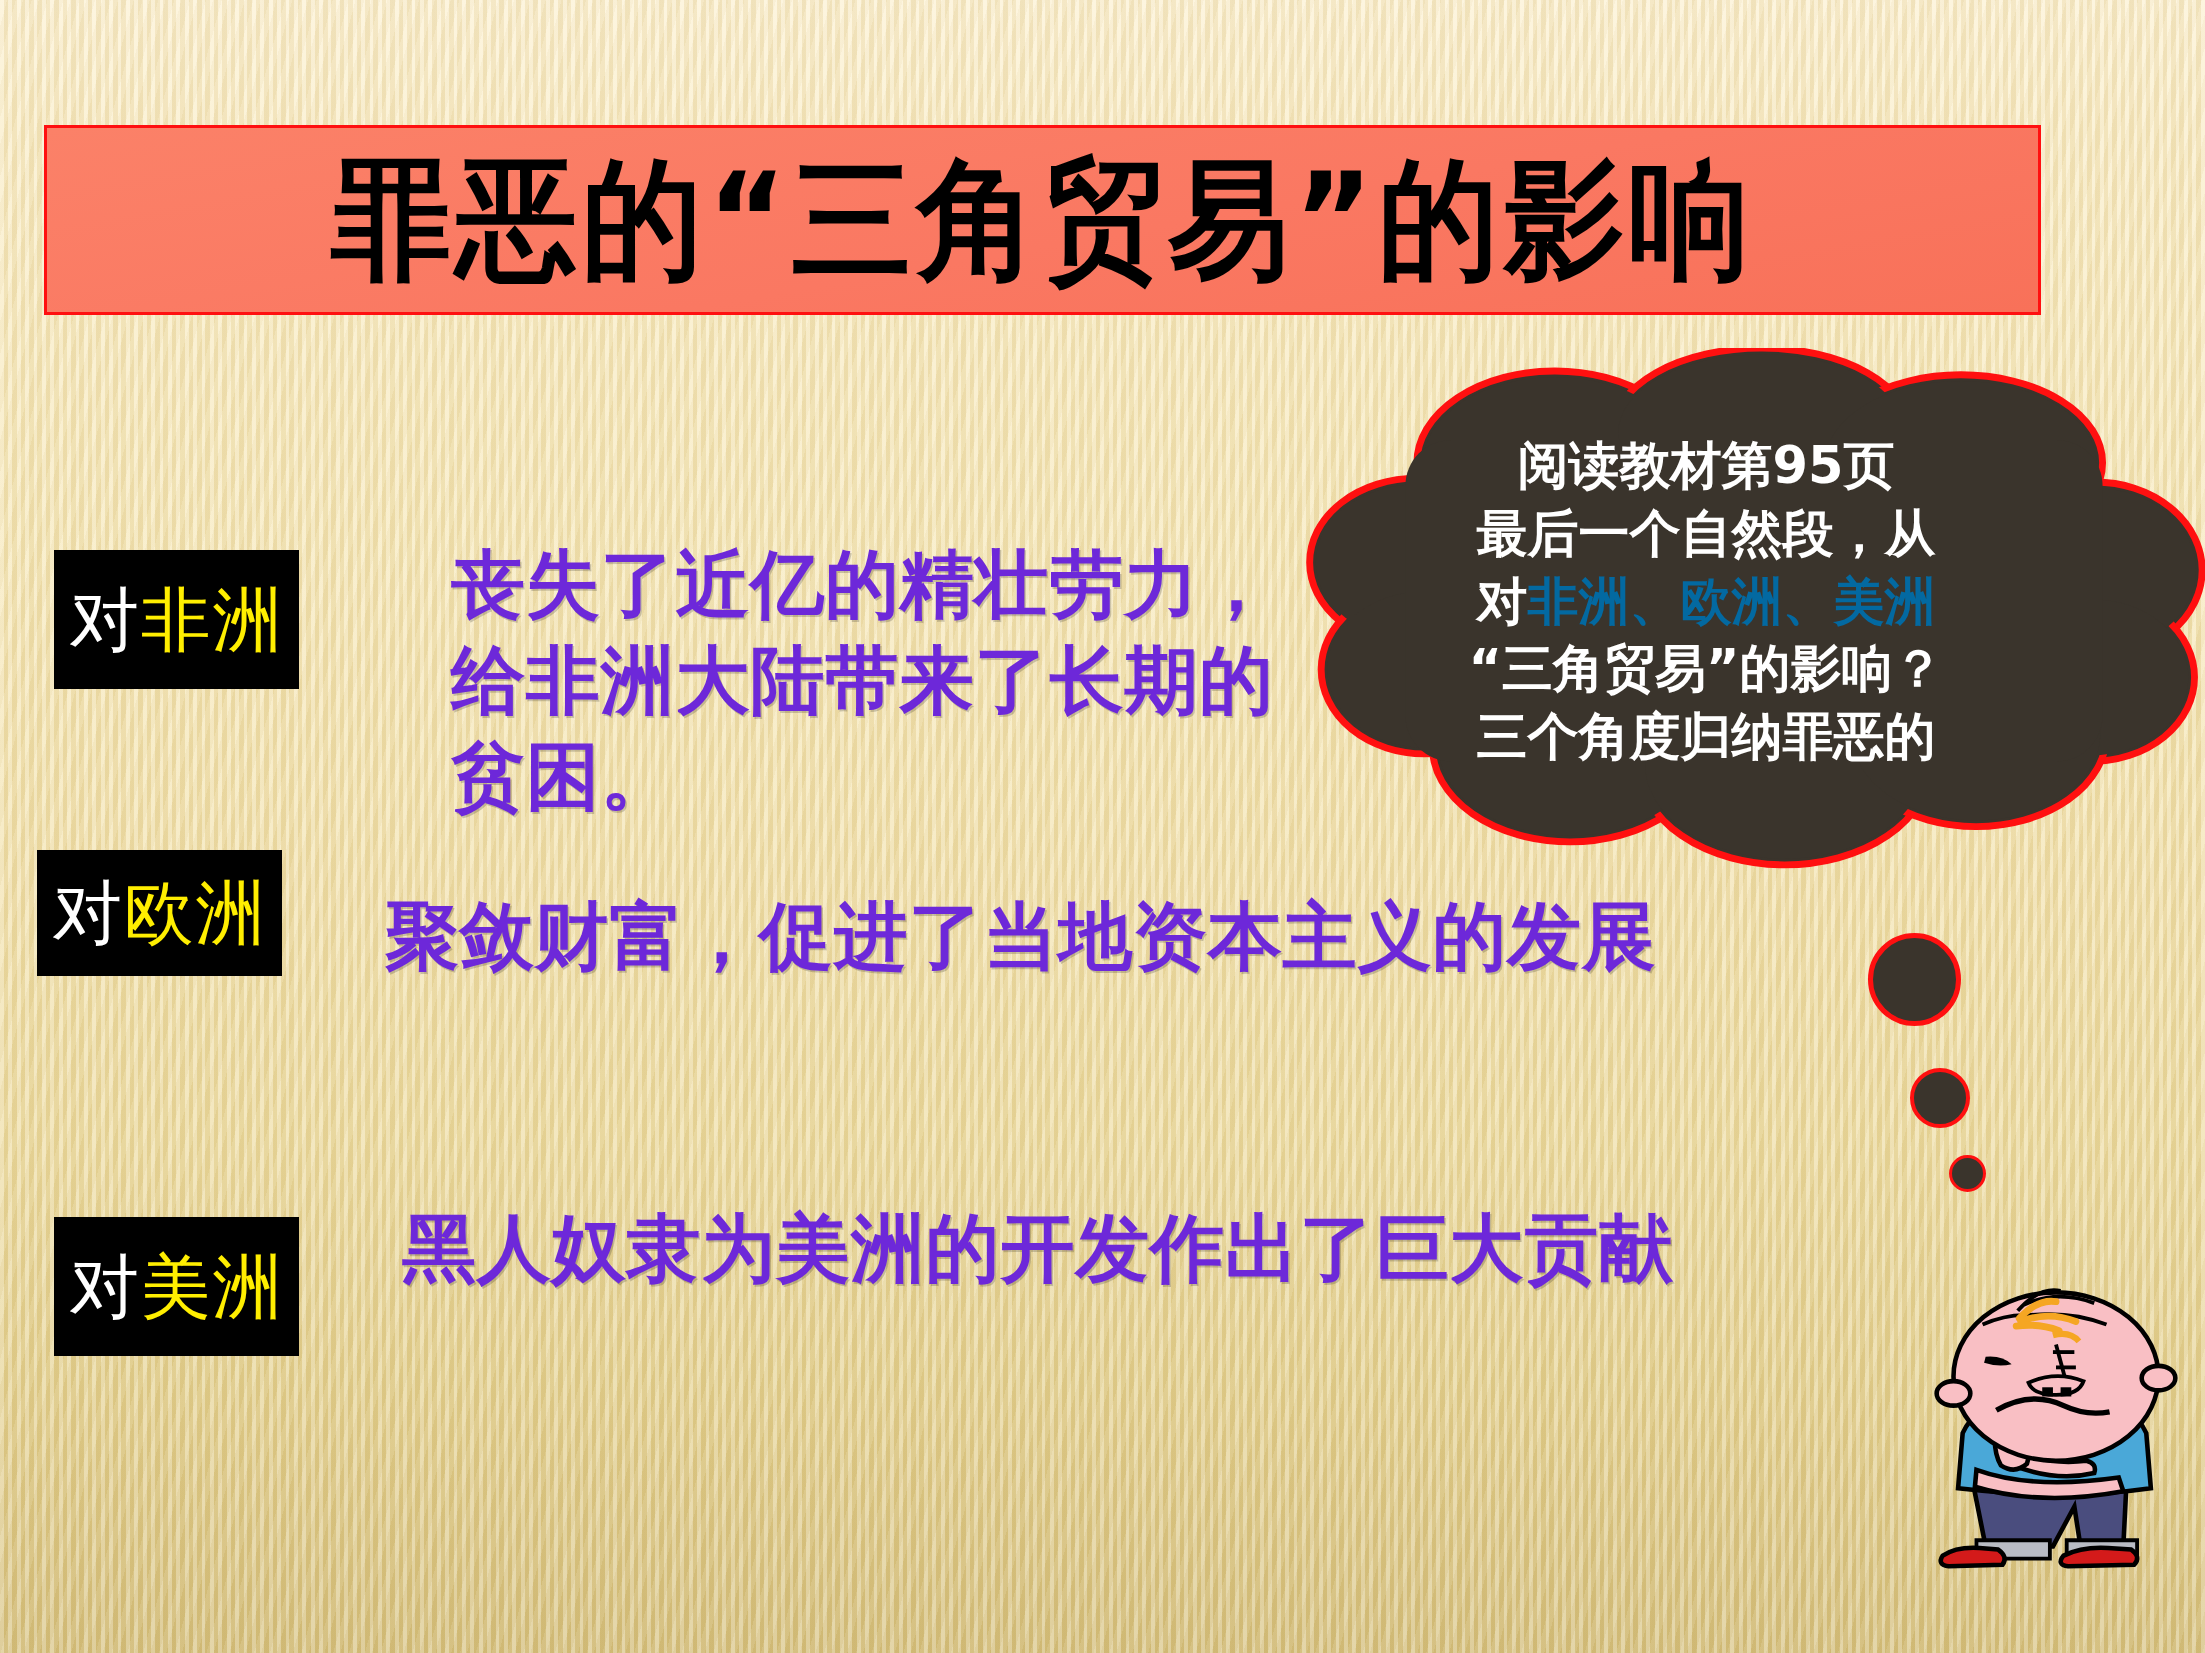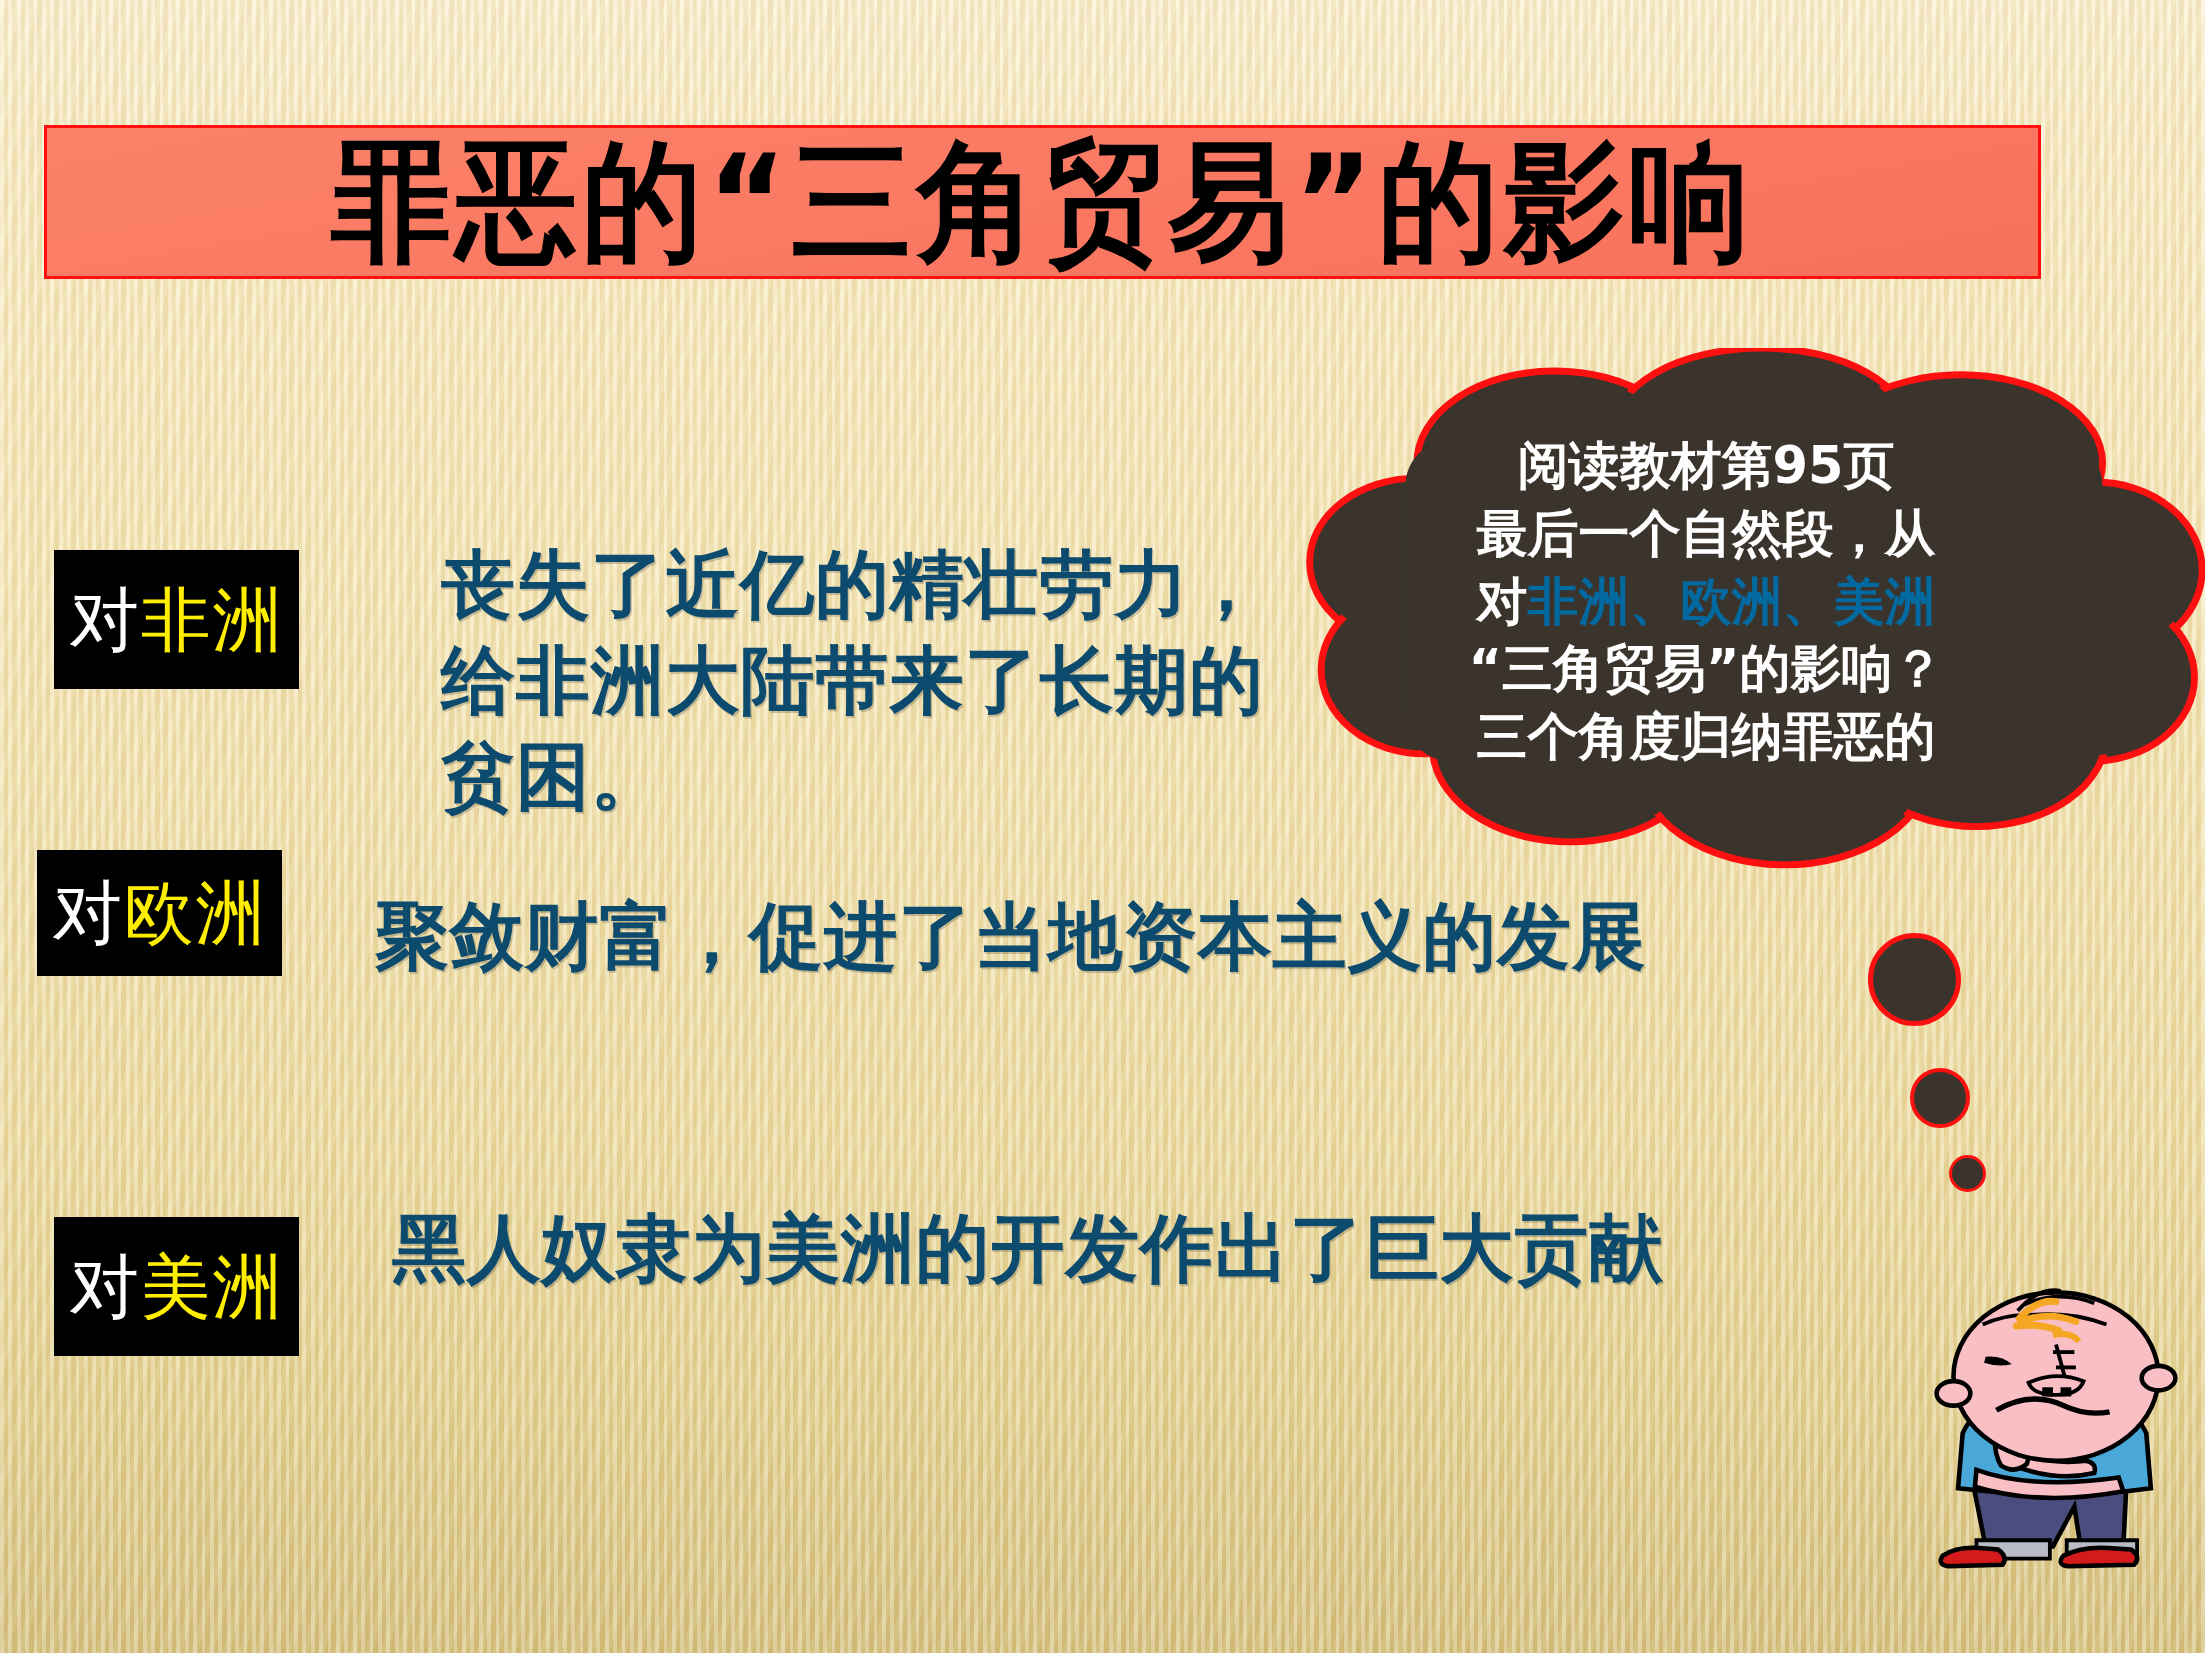--- a/index.html
+++ b/index.html
@@ -39,21 +39,21 @@
         rgba(255,255,255,0.16) 6.9px,
         rgba(160,130,60,0.07) 6.9px,
         rgba(160,130,60,0.07) 15.3px);
     opacity:.55;
   }
 
   
   #title-banner {
     position: absolute;
     left: 44px; top: 125px;
-    width: 1997px; height: 154px;
+    width: 1997px; height: 190px;
     background: linear-gradient(170deg,#fb8168 0%, #fa7862 55%, #f87159 100%);
     border: 3.8px solid #ff1010;
     box-sizing: border-box;
     display: flex; align-items: center; justify-content: center;
   }
   #title-text {
     font-family: "DejaVu Sans", "Liberation Sans", sans-serif;
     font-weight: 700;
     font-size: 121px;
     line-height: 1;
@@ -84,26 +84,27 @@
 
   #chip-africa  { left: 54px;  top: 550px;  width: 245px; height: 139px; }
   #chip-europe  { left: 37px;  top: 850px; width: 245px; height: 126px; }
   #chip-america { left: 54px;  top: 1217px; width: 245px; height: 139px; }
 
   
   .body-text {
     position: absolute;
     font-family: "DejaVu Sans", "Liberation Sans", sans-serif;
     font-weight: 700;
-    color: #0c4a6e;
+    color: #6d28d9;
     font-size: 74px;
     line-height: 1.30;
     letter-spacing: 0.8px;
     white-space: pre-line;
     text-shadow: 1.5px 1.5px 0 rgba(0,0,0,0.18);
+    margin-left: 10px;
   }
   #text-africa  { left: 441px; top: 536px;  width: 919px; }
   #text-europe  { left: 375px; top: 888px; width: 1378px; }
   #text-america { left: 392px; top: 1200px; width: 1378px; }
 
   
   #thought-bubble {
     position: absolute;
     left: 1302px; top: 348px;
     width: 904px; height: 536px;

